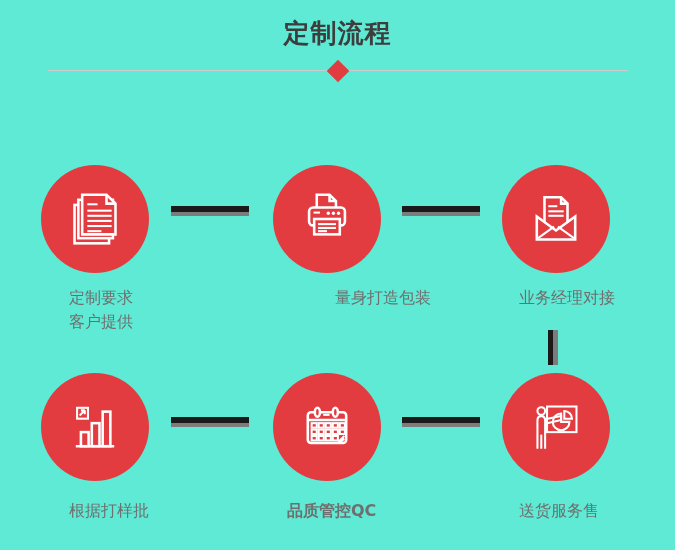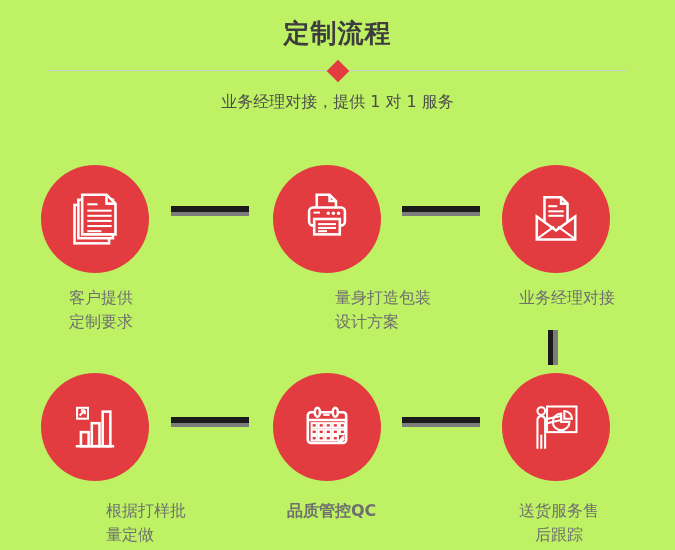--- a/index.html
+++ b/index.html
@@ -6,21 +6,21 @@
     --red:#e23c40;
     --title:#3d3d3d;
     --subtitle:#4c4c4c;
     --label:#6f6f6f;
     --conn-dark:#1a1a1a;
     --conn-gray:#7c7c7c;
     --divider:#cccccc;
   }
   html,body{margin:0;padding:0;background:#fff;}
   body{font-family:"DejaVu Sans","Liberation Sans",sans-serif;}
-  #page{position:relative;width:675px;height:550px;background:#bef264;overflow:hidden;}
+  #page{position:relative;width:675px;height:550px;background:#5eead4;overflow:hidden;}
 
   .page-title{
     position:absolute;left:0;top:16px;width:100%;
     text-align:center;font-size:26px;font-weight:bold;
     letter-spacing:1px;color:var(--title);
   }
   .divider{
     position:absolute;left:48px;top:70px;width:580px;height:0;
     border-top:1px solid var(--divider);
   }
@@ -59,21 +59,20 @@
   .ico .thin{stroke-width:3.2;}
 </style>
 </head>
 <body>
 
 <div id="page">
 
   <div class="page-title">定制流程</div>
   <div class="divider"></div>
   <div class="diamond"></div>
-  <div class="page-subtitle">业务经理对接，提供 1 对 1 服务</div>
 
   <div class="conn-h" style="left:171px;top:206px;"></div>
   <div class="conn-h" style="left:402px;top:206px;"></div>
   <div class="conn-v" style="left:548px;top:330px;"></div>
   <div class="conn-h" style="left:171px;top:417px;"></div>
   <div class="conn-h" style="left:402px;top:417px;"></div>
 
   <div class="circle" style="left:41px;top:165px;">
     <svg class="ico" width="64" height="64" viewBox="0 0 100 100">
       <rect class="fillred" x="18" y="28" width="54" height="60"></rect>
@@ -82,42 +81,41 @@
       <path d="M68,12 v14 h14"></path>
       <path class="thin" d="M38,27 h16"></path>
       <path class="thin" d="M38,37 h38"></path>
       <path class="thin" d="M38,45 h38"></path>
       <path class="thin" d="M38,53 h38"></path>
       <path class="thin" d="M38,61 h38"></path>
       <path class="thin" d="M38,69 h22"></path>
     </svg>
   </div>
   <div class="step-label" style="left:69px;top:286px;">
+    <span>定制要求</span>
     <span>客户提供</span>
-    <span>定制要求</span>
   </div>
 
   <div class="circle" style="left:273px;top:165px;">
     <svg class="ico" width="64" height="64" viewBox="0 0 100 100">
       <path class="fillred" d="M34,34 V12 h20 l10,10 v12"></path>
       <path d="M54,12 v10 h10"></path>
       <rect class="fillred" x="22" y="32" width="56" height="28" rx="6"></rect>
       <path class="thin" d="M29,40 h10"></path>
       <circle class="dot" cx="52" cy="41" r="2.6"></circle>
       <circle class="dot" cx="60" cy="41" r="2.6"></circle>
       <circle class="dot" cx="68" cy="41" r="2.6"></circle>
       <rect class="fillred" x="30" y="50" width="40" height="24"></rect>
       <path class="thin" d="M36,58 h28"></path>
       <path class="thin" d="M36,64 h28"></path>
       <path class="thin" d="M36,69 h14"></path>
     </svg>
   </div>
   <div class="step-label" style="left:287px;top:286px;margin-left:48px;">
     <span>量身打造包装</span>
-    <span>设计方案</span>
   </div>
 
   <div class="circle" style="left:502px;top:165px;">
     <svg class="ico" width="64" height="64" viewBox="0 0 100 100">
       <path class="fillred" d="M32,16 h26 l10,10 v44 h-36 z"></path>
       <path d="M58,16 v10 h10"></path>
       <path class="thin" d="M38,30 h14"></path>
       <path class="thin" d="M38,38 h24"></path>
       <path class="thin" d="M38,45 h24"></path>
       <path class="fillred" d="M20,46 L50,68 L80,46 V82 H20 z"></path>
@@ -132,23 +130,22 @@
   <div class="circle" style="left:41px;top:373px;">
     <svg class="ico" width="64" height="64" viewBox="0 0 100 100">
       <path d="M20,80 H80"></path>
       <rect x="28" y="58" width="12" height="22"></rect>
       <rect x="45" y="44" width="12" height="36"></rect>
       <rect x="62" y="26" width="12" height="54"></rect>
       <rect class="thin" x="22" y="20" width="17" height="17"></rect>
       <path class="thin" d="M26,32 L34,24 M34,24 h-6 M34,24 v6"></path>
     </svg>
   </div>
-  <div class="step-label" style="left:69px;top:499px;margin-left:37px;">
+  <div class="step-label" style="left:69px;top:499px;">
     <span>根据打样批</span>
-    <span>量定做</span>
   </div>
 
   <div class="circle" style="left:273px;top:373px;">
     <svg class="ico" width="64" height="64" viewBox="0 0 100 100">
       <rect x="20" y="27" width="60" height="48" rx="5"></rect>
       <path d="M20,39 H80"></path>
       <ellipse class="fillred" cx="35" cy="27" rx="4" ry="7"></ellipse>
       <ellipse class="fillred" cx="63" cy="27" rx="4" ry="7"></ellipse>
       <path class="thin" d="M44,31 h10"></path>
       <g class="thin">
@@ -184,16 +181,15 @@
       <g class="thin">
         <circle cx="27" cy="25" r="6"></circle>
         <path d="M21,84 V40 Q21,33 27,33 Q33,33 33,40 V84"></path>
         <path d="M27,62 V84"></path>
         <path d="M33,38 L58,33 V39 L33,45"></path>
       </g>
     </svg>
   </div>
   <div class="step-label" style="left:519px;top:499px;text-align:center;">
     <span>送货服务售</span>
-    <span>后跟踪</span>
   </div>
 
 </div>
 
 </body></html>

